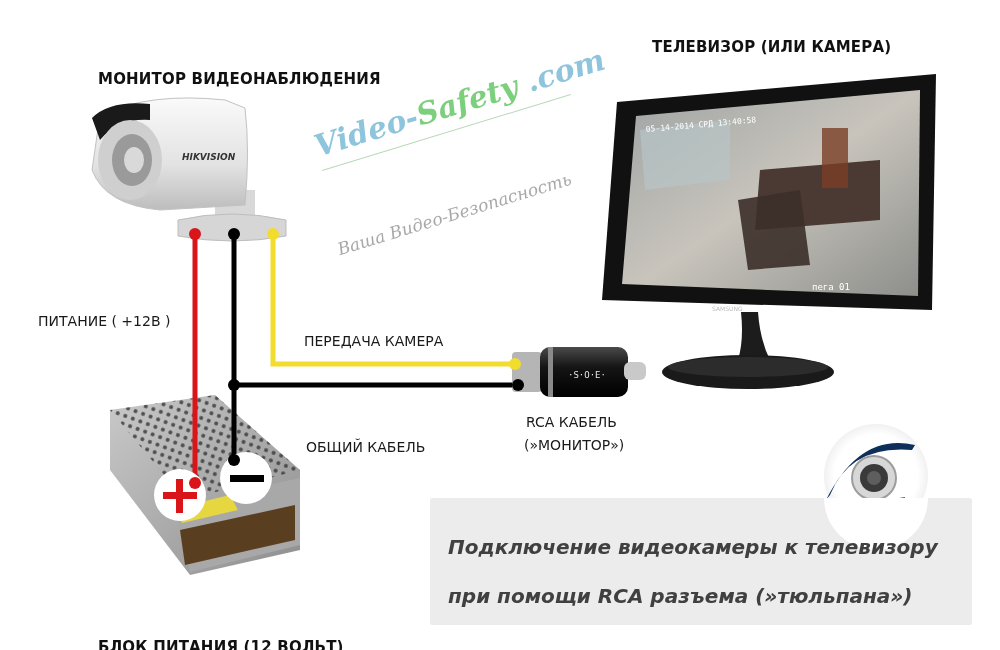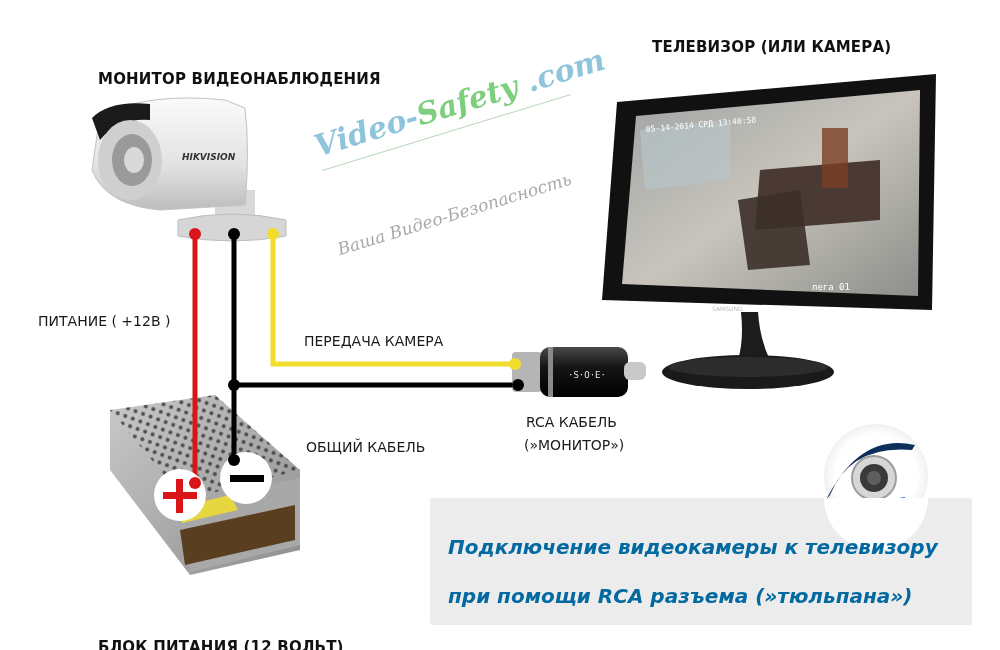--- a/index.html
+++ b/index.html
@@ -1,21 +1,21 @@
 <!DOCTYPE html>
 <html><head>
   <meta charset="utf-8">
   <style>
     html, body { margin: 0; padding: 0; background: #ffffff; }
     body { width: 1000px; height: 650px; position: relative; overflow: hidden; font-family: "DejaVu Sans", sans-serif; }
     .abs { position: absolute; }
     .title { font-family: "DejaVu Sans", sans-serif; font-weight: bold; font-size: 15px; color: #111; white-space: nowrap; letter-spacing: 0.2px; }
     .label { font-family: "DejaVu Sans", sans-serif; font-size: 14px; color: #1a1a1a; white-space: nowrap; }
     .caption-box { background: #ececec; border-radius: 2px; }
-    .caption-line { font-family: "DejaVu Sans", sans-serif; font-weight: bold; font-style: italic; font-size: 20px; color: #0369a1; white-space: nowrap; }
+    .caption-line { font-family: "DejaVu Sans", sans-serif; font-weight: bold; font-style: italic; font-size: 20px; color: #404040; white-space: nowrap; }
     .watermark-main { font-family: "DejaVu Serif", serif; font-style: italic; font-weight: bold; font-size: 30px; white-space: nowrap; }
     .watermark-sub { font-family: "DejaVu Serif", serif; font-style: italic; font-size: 17px; color: #a8a8a8; white-space: nowrap; }
     svg { position: absolute; left: 0; top: 0; }
   </style>
 </head>
 <body>
 
 <div class="abs title" style="left:98px; top:70px;">МОНИТОР ВИДЕОНАБЛЮДЕНИЯ</div>
 <div class="abs title" style="left:652px; top:38px;">ТЕЛЕВИЗОР (ИЛИ КАМЕРА)</div>
 <div class="abs title" style="left:98px; top:638px;">БЛОК ПИТАНИЯ (12 ВОЛЬТ)</div>

